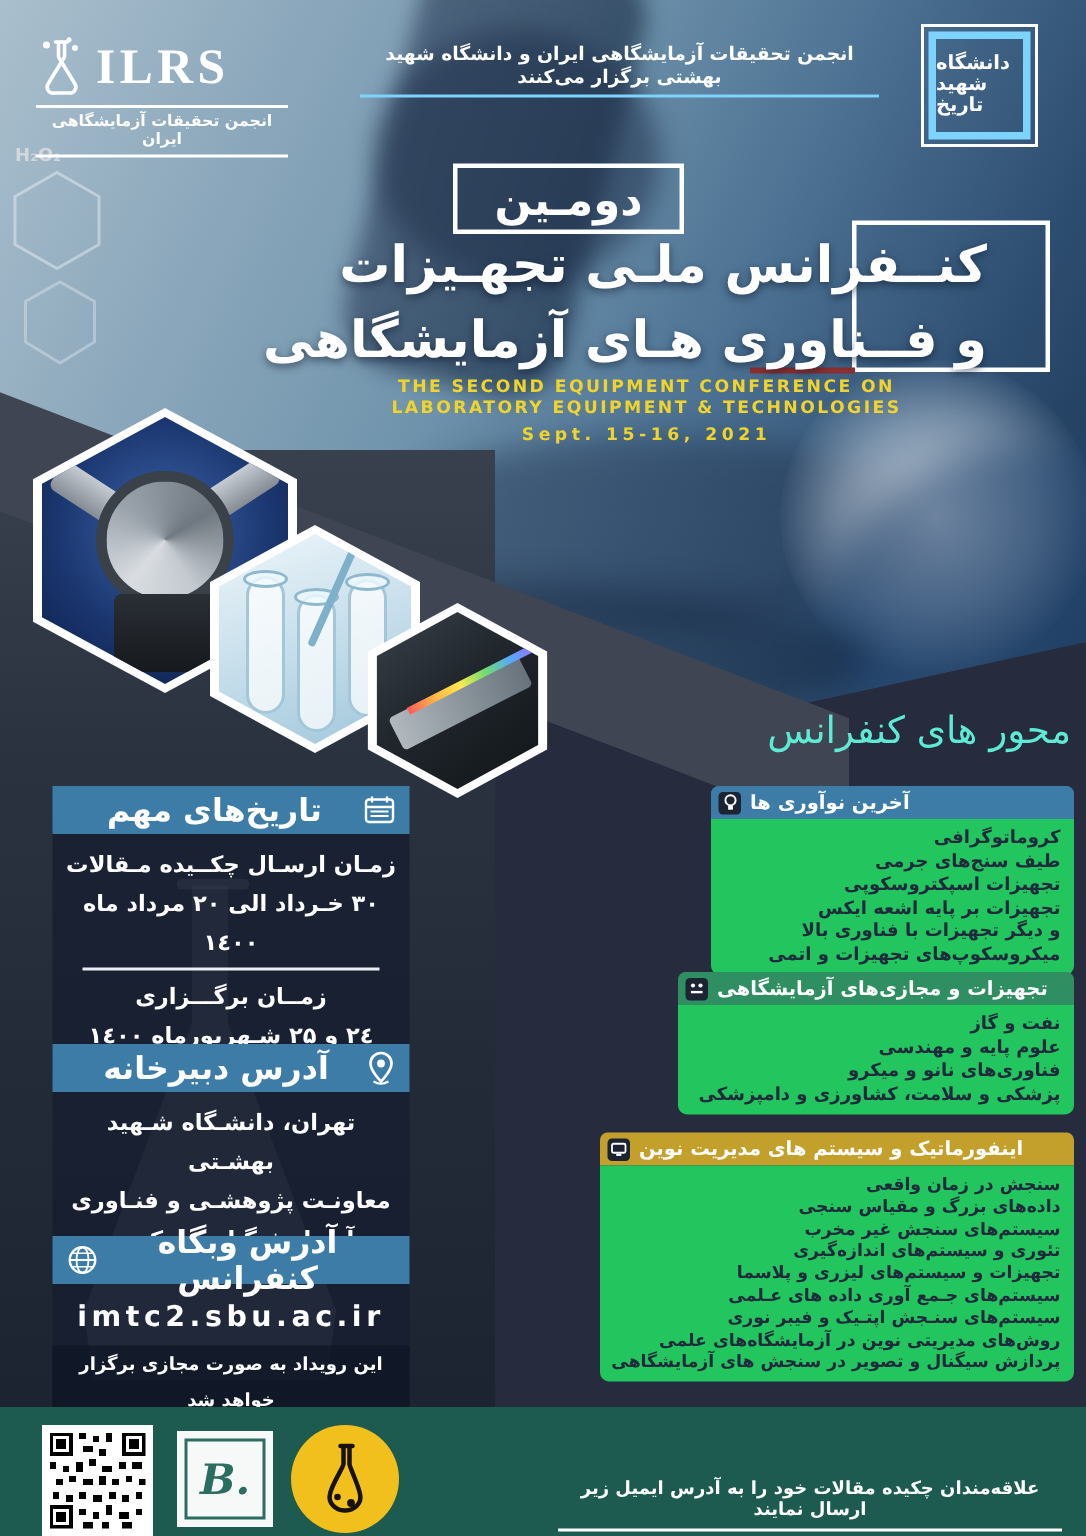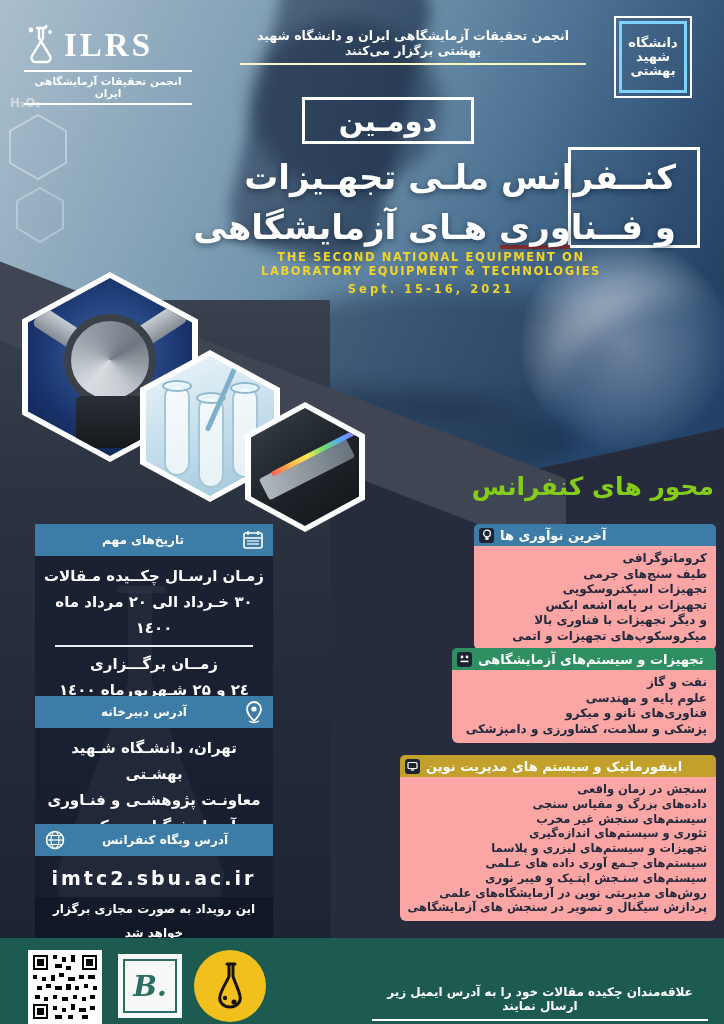--- a/index.html
+++ b/index.html
@@ -65,58 +65,58 @@
     background:linear-gradient(90deg,#ff5b5b,#ffb347,#ffe94e,#6fdc6f,#58a6ff,#9b6bff);}
 
   
   .z7{z-index:7;}
   .ilrs{left:24px;top:24px;width:168px;color:#fff;}
   .ilrs-row{display:flex;align-items:center;gap:6px;}
   .ilrs-acronym{font-family:Liberation Serif, serif;font-weight:bold;font-size:33px;letter-spacing:3px;}
   .ilrs-line{height:2px;background:#fff;margin:4px 0 3px 0;}
   .ilrs-caption{font-size:10.5px;font-weight:bold;text-align:center;}
   .org-line{left:240px;top:28px;width:346px;color:#fff;font-size:12.5px;font-weight:bold;
-    text-align:center;direction:rtl;border-bottom:2px solid #fef9c3;padding-bottom:5px;}
+    text-align:center;direction:rtl;border-bottom:2px solid #7dd3fc;padding-bottom:5px;}
   .sbu{left:614px;top:16px;width:78px;height:82px;border:2px solid #fff;padding:3px;}
-  .sbu-in{width:100%;height:100%;border:3px solid #7dd3fc;display:flex;flex-direction:column;
-    align-items:center;justify-content:center;color:#fff;font-weight:bold;font-size:13px;line-height:14px;}
-
-  
-  .kicker-box{left:302px;top:97px;width:172px;height:47px;border:3px solid #fff;
+  .sbu-in{width:100%;height:100%;border:5px solid #7dd3fc;display:flex;flex-direction:column;
+    justify-content:center;color:#fff;font-weight:bold;font-size:13px;line-height:14px;}
+
+  
+  .kicker-box{left:302px;top:109px;width:154px;height:47px;border:3px solid #fff;
     display:flex;align-items:center;justify-content:center;color:#fff;font-size:29px;font-weight:bold;direction:rtl;}
   .title-frame{left:568px;top:147px;width:132px;height:101px;border:3px solid #fff;}
   .frame-red{left:500px;top:245px;width:70px;height:4px;background:#8a3030;}
-  .fa-title{left:168px;top:152px;width:508px;text-align:right;direction:rtl;color:#fff;
+  .fa-title{left:150px;top:152px;width:508px;text-align:right;direction:rtl;color:#fff;
     font-size:34px;font-weight:bold;line-height:50px;padding-right:0;z-index:8;
     text-shadow:0 2px 6px rgba(10,20,40,.55);}
   .en-title{left:245px;top:251px;width:372px;text-align:center;color:#f0d42c;font-weight:bold;z-index:8;}
   .en-title .l{font-size:11.5px;letter-spacing:1.6px;line-height:13.5px;}
   .en-title .d{font-size:11.5px;letter-spacing:3px;margin-top:4px;}
 
   
   .ibox{left:35px;width:238px;z-index:7;position:absolute;}
   .ibox-h{height:32px;background:#3d7ca6;display:flex;align-items:center;padding:0 9px;color:#fff;}
-  .ibox-h .lbl{flex:1;text-align:center;font-size:12px;font-weight:bold;direction:rtl;}
+  .ibox-h .lbl{flex:1;text-align:center;font-size:21px;font-weight:bold;direction:rtl;}
   .ibox-b{background:rgba(22,29,47,.78);color:#fff;text-align:center;direction:rtl;
     font-weight:bold;font-size:15px;line-height:26px;padding:7px 6px 5px 6px;}
   .divider{width:88%;margin:4px auto;border-bottom:2px solid #e9eef3;}
   #boxA{top:524px;} #boxB{top:696px;} #boxC{top:824px;}
   .url-line{font-family:"DejaVu Sans",sans-serif;font-size:19px;letter-spacing:3px;direction:ltr;line-height:30px;}
   .note-line{background:rgba(12,18,33,.6);font-size:12px;line-height:24px;margin:4px -6px -5px -6px;}
 
   
-  .topics-heading{right:10px;top:472px;width:320px;text-align:right;direction:rtl;color:#84cc16;
-    font-size:25px;font-weight:bold;z-index:7;}
+  .topics-heading{right:10px;top:472px;width:320px;text-align:right;direction:rtl;color:#5eead4;
+    font-size:25px;font-weight:normal;z-index:7;}
   .group{position:absolute;right:8px;z-index:7;}
   #g1{top:524px;width:242px;} #g2{top:648px;width:264px;} #g3{top:755px;width:316px;}
   .g-h{height:22px;border-radius:5px 5px 0 0;display:flex;align-items:center;padding:0 5px;color:#fff;}
   #g1 .g-h{background:#3e7ca8;} #g2 .g-h{background:#2f8f63;} #g3 .g-h{background:#c2a02b;}
   .g-ic{width:15px;height:15px;border-radius:3px;background:#1c2333;display:flex;align-items:center;justify-content:center;}
   .g-lbl{margin-left:6px;font-size:13px;font-weight:bold;direction:rtl;white-space:nowrap;}
-  .g-b{background:#fca5a5;border-radius:0 0 6px 6px;padding:5px 9px 6px 6px;text-align:right;direction:rtl;}
+  .g-b{background:#22c55e;border-radius:0 0 6px 6px;padding:5px 9px 6px 6px;text-align:right;direction:rtl;}
   .g-b .item{color:#212a3c;font-weight:bold;font-size:12px;line-height:15.5px;white-space:nowrap;}
   #g3 .g-b .item{font-size:11.5px;line-height:14.8px;}
 
   
   .footer{left:0;top:938px;width:724px;height:86px;background:#1d5a50;z-index:9;}
   .qr{position:absolute;left:28px;top:12px;width:74px;height:74px;background:#fff;padding:5px;}
   .blogo{position:absolute;left:118px;top:16px;width:64px;height:64px;background:#f6f9f8;
     display:flex;align-items:center;justify-content:center;}
   .blogo-in{width:54px;height:54px;border:2px solid #2c6d62;display:flex;align-items:center;justify-content:center;
     font-family:"DejaVu Serif",serif;font-style:italic;font-weight:bold;font-size:28px;color:#2c6d62;}
@@ -197,33 +197,33 @@
     <div class="ilrs-caption" dir="rtl">انجمن تحقیقات آزمایشگاهی ایران</div>
     <div class="ilrs-line"></div>
   </div>
 
   <div class="abs z7 org-line">انجمن تحقیقات آزمایشگاهی ایران و دانشگاه شهید بهشتی برگزار می‌کنند</div>
 
   <div class="abs z7 sbu">
     <div class="sbu-in">
       <span>دانشگاه</span>
       <span>شهید</span>
-      <span>بهشتی</span>
+      <span>تاریخ</span>
     </div>
   </div>
 
   <div class="abs z7 title-frame"></div>
   <div class="abs z7 frame-red"></div>
   <div class="abs z7 kicker-box">دومـین</div>
   <div class="abs fa-title">
     <div>کنــفرانس  ملـی  تجهـیزات</div>
     <div>و فــناوری هـای آزمایشگاهی</div>
   </div>
   <div class="abs en-title">
-    <div class="l">THE SECOND NATIONAL  EQUIPMENT ON</div>
+    <div class="l">THE SECOND EQUIPMENT  CONFERENCE ON</div>
     <div class="l">LABORATORY EQUIPMENT  &amp; TECHNOLOGIES</div>
     <div class="d">Sept. 15-16, 2021</div>
   </div>
 
   <div class="ibox" id="boxA">
     <div class="ibox-h">
       <span class="lbl">تاریخ‌های مهم</span>
       <svg width="22" height="22" viewBox="0 0 22 22">
         <rect x="2" y="4" width="18" height="15" rx="2" fill="none" stroke="#fff" stroke-width="1.6"></rect>
         <line x1="2" y1="9" x2="20" y2="9" stroke="#fff" stroke-width="1.6"></line>
@@ -300,21 +300,21 @@
 
   <div class="group" id="g2">
     <div class="g-h">
       <span class="g-ic">
         <svg width="11" height="11" viewBox="0 0 11 11">
             <circle cx="3" cy="3" r="1.4" fill="#fff"></circle>
             <circle cx="8" cy="3" r="1.4" fill="#fff"></circle>
             <rect x="1.6" y="6.6" width="7.8" height="1.6" fill="#fff"></rect>
           </svg>
       </span>
-      <span class="g-lbl">تجهیزات و سیستم‌های آزمایشگاهی</span>
+      <span class="g-lbl">تجهیزات و مجازی‌های آزمایشگاهی</span>
     </div>
     <div class="g-b">
       <div class="item">نفت و گاز</div>
       <div class="item">علوم پایه و مهندسی</div>
       <div class="item">فناوری‌های نانو و میکرو</div>
       <div class="item">پزشکی و سلامت، کشاورزی و دامپزشکی</div>
     </div>
   </div>
 
   <div class="group" id="g3">

